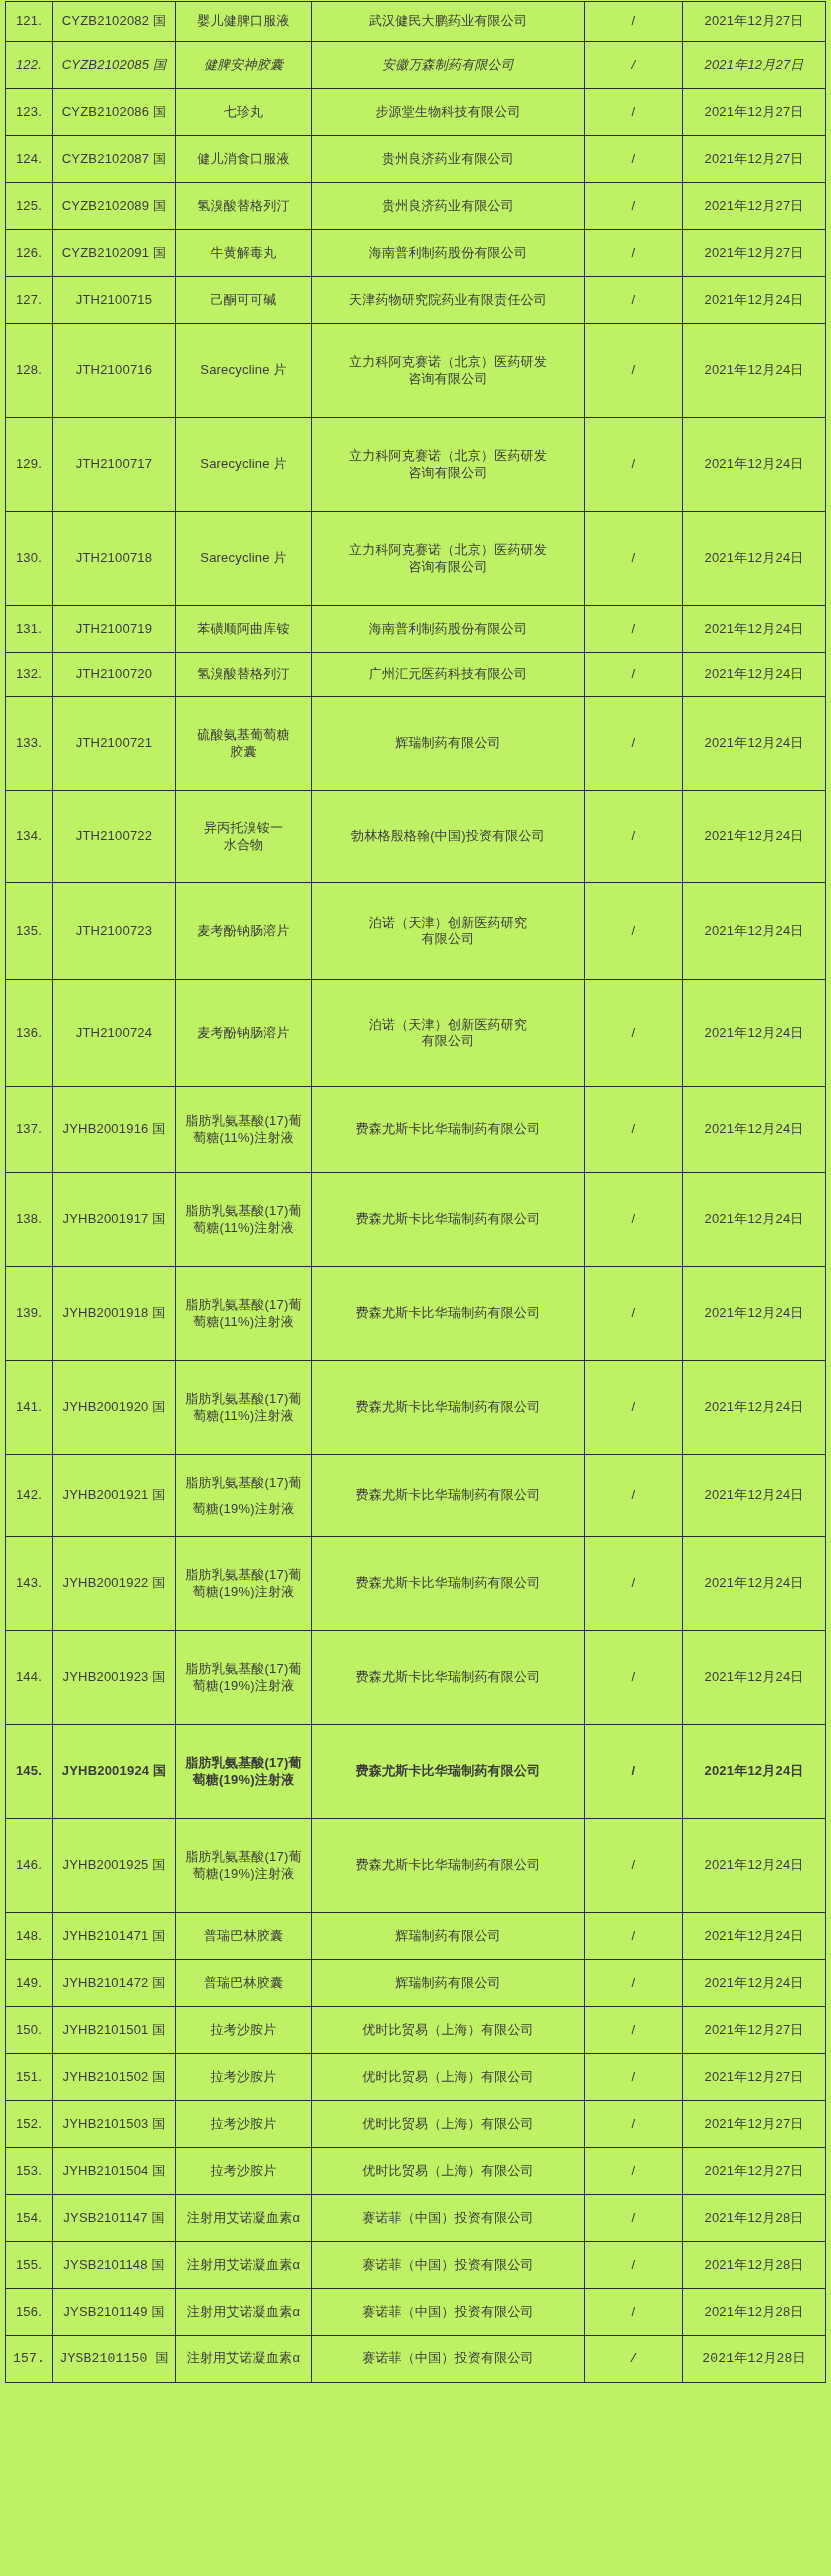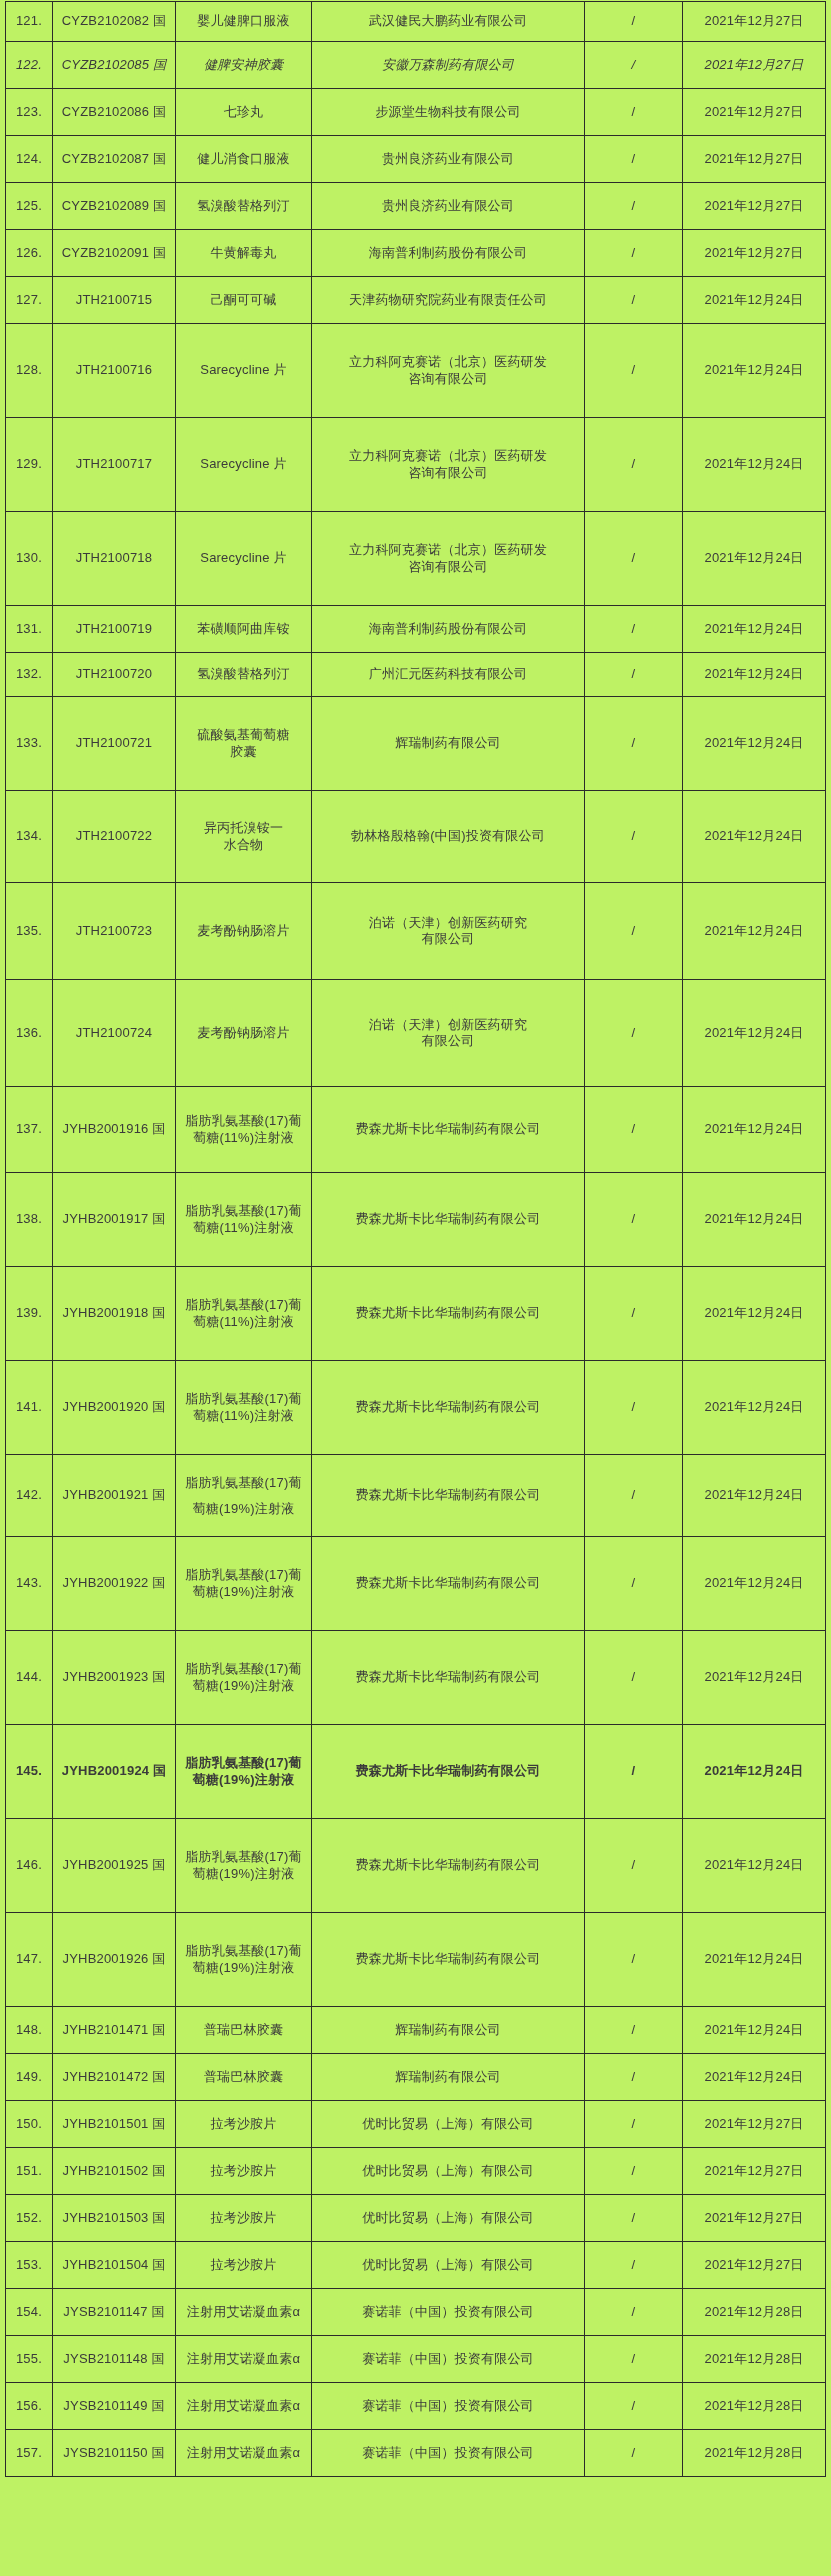--- a/index.html
+++ b/index.html
@@ -261,29 +261,20 @@
         </tr>
         <tr style="height: 94px;">
           <td>146.</td>
           <td>JYHB2001925 国</td>
           <td class="ml">脂肪乳氨基酸(17)葡
 萄糖(19%)注射液</td>
           <td>费森尤斯卡比华瑞制药有限公司</td>
           <td>/</td>
           <td>2021年12月24日</td>
         </tr>
-        <tr style="height: 94px;">
-          <td>147.</td>
-          <td>JYHB2001926 国</td>
-          <td class="ml">脂肪乳氨基酸(17)葡
-萄糖(19%)注射液</td>
-          <td>费森尤斯卡比华瑞制药有限公司</td>
-          <td>/</td>
-          <td>2021年12月24日</td>
-        </tr>
         <tr style="height: 47px;">
           <td>148.</td>
           <td>JYHB2101471 国</td>
           <td>普瑞巴林胶囊</td>
           <td>辉瑞制药有限公司</td>
           <td>/</td>
           <td>2021年12月24日</td>
         </tr>
         <tr style="height: 47px;">
           <td>149.</td>
@@ -342,21 +333,21 @@
           <td>2021年12月28日</td>
         </tr>
         <tr style="height: 47px;">
           <td>156.</td>
           <td>JYSB2101149 国</td>
           <td>注射用艾诺凝血素α</td>
           <td>赛诺菲（中国）投资有限公司</td>
           <td>/</td>
           <td>2021年12月28日</td>
         </tr>
-        <tr style="height: 47px;">
+        <tr style="height: 47px; font-family: Liberation Mono, monospace;">
           <td>157.</td>
           <td>JYSB2101150 国</td>
           <td>注射用艾诺凝血素α</td>
           <td>赛诺菲（中国）投资有限公司</td>
           <td>/</td>
           <td>2021年12月28日</td>
         </tr>
       </tbody>
   </table>
 </div>

